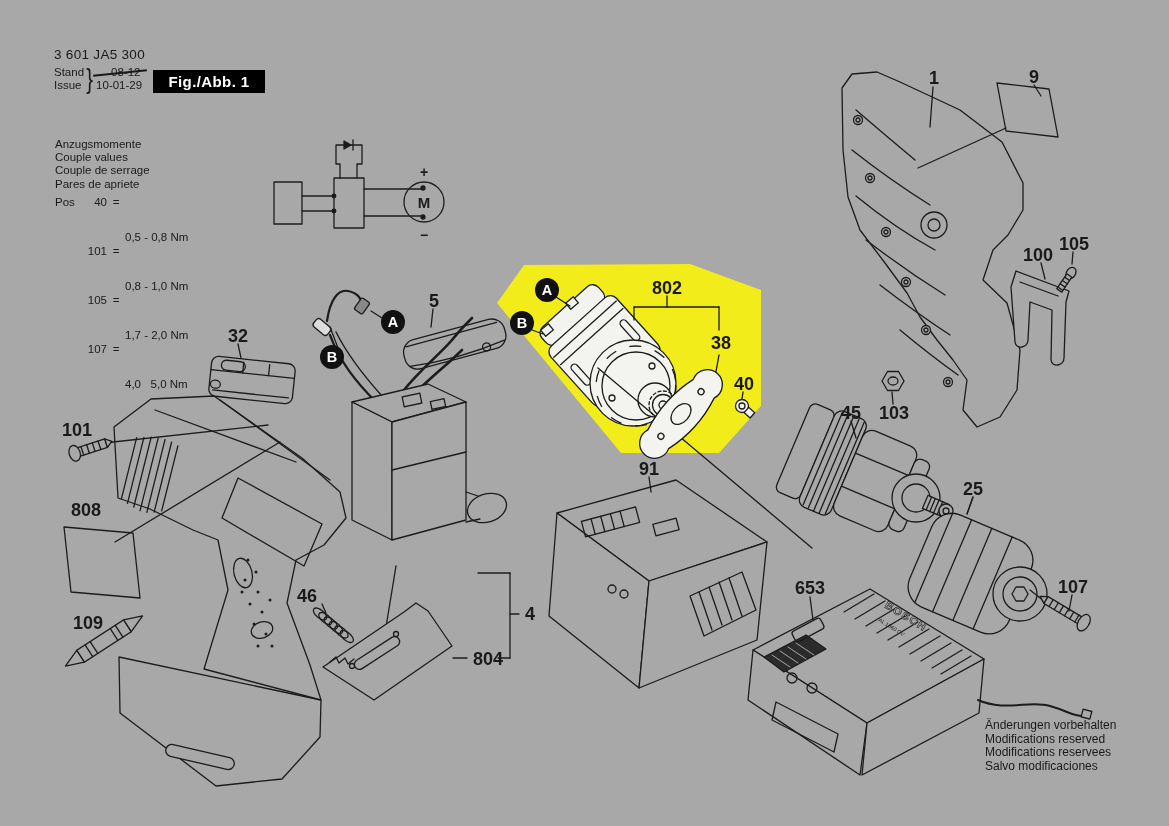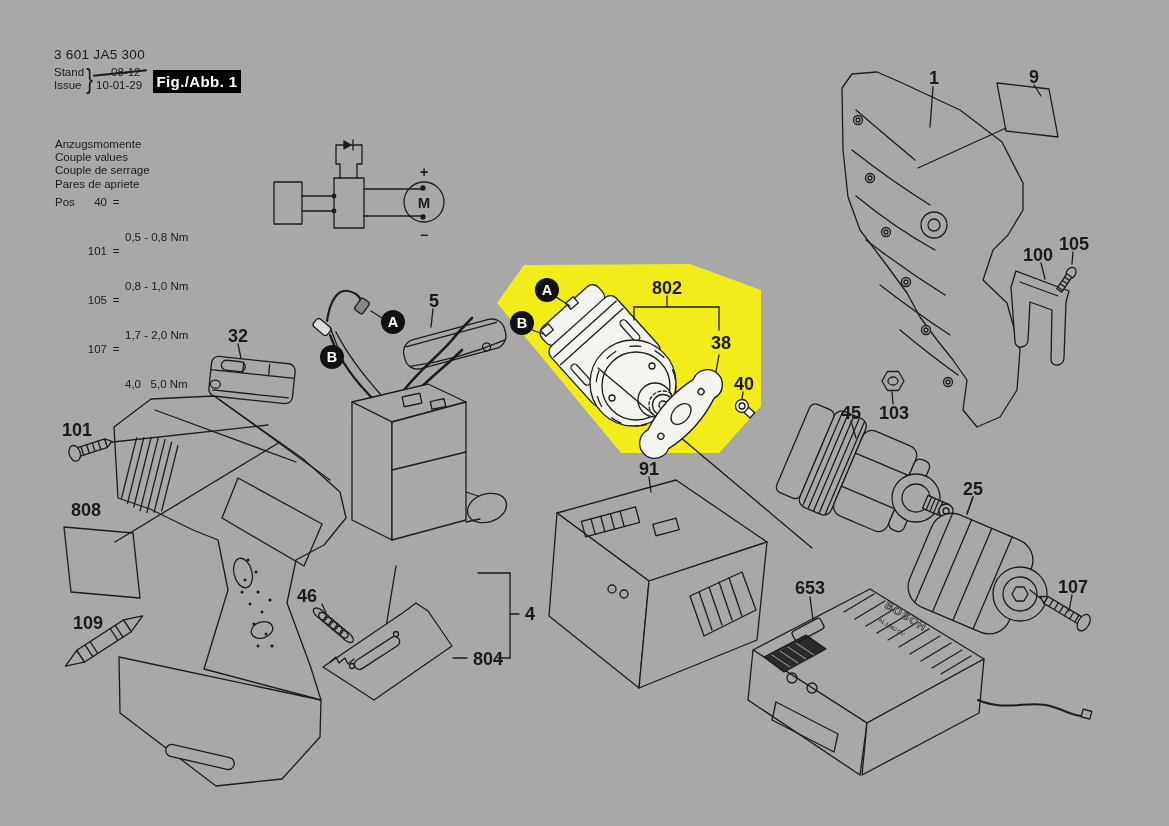--- a/index.html
+++ b/index.html
@@ -12,21 +12,21 @@
   .abs{position:absolute;}
   
   .part-number{left:54px;top:47px;font-size:13.5px;letter-spacing:.3px;}
   .stand-issue{left:54px;top:66px;font-size:11.5px;line-height:13px;display:flex;align-items:center;}
   .si-words span{display:block;}
   .si-brace{font-size:27px;font-weight:400;margin:0 2px 0 1px;transform:scaleX(.75);}
   .si-dates span{display:block;}
   .strike{position:relative;display:inline-block;padding-left:15px;}
   .strike::after{content:"";position:absolute;left:-3px;right:-5px;top:45%;
     border-top:2px solid #1a1a1a;transform:rotate(-6deg);}
-  .fig-box{left:153px;top:70px;width:88px;height:23px;background:#000;color:#fff;
+  .fig-box{left:153px;top:70px;width:112px;height:23px;background:#000;color:#fff;
     display:flex;align-items:center;justify-content:center;
     font-weight:bold;font-size:15px;letter-spacing:.4px;}
   
   .torque{left:55px;top:138px;font-size:11.5px;line-height:13.2px;}
   .torque-rows{margin-top:4px;display:grid;grid-template-columns:26px 26px 18px auto;
     line-height:14.2px;}
   .torque-rows .num{text-align:right;}
   .torque-rows .eq{text-align:center;}
   .torque-rows .val{white-space:pre;margin-top:35px;}
   
@@ -518,14 +518,20 @@
 <div class="callout" style="left:88px;top:623px">109</div>
 <div class="callout" style="left:307px;top:596px">46</div>
 <div class="callout" style="left:488px;top:659px">804</div>
 <div class="callout" style="left:530px;top:614px">4</div>
 
 <div class="ref-circle" style="left:547px;top:290px">A</div>
 <div class="ref-circle" style="left:522px;top:323px">B</div>
 <div class="ref-circle" style="left:393px;top:322px">A</div>
 <div class="ref-circle" style="left:332px;top:357px">B</div>
 
-
+<div class="abs footer">
+  <div>Änderungen vorbehalten</div>
+  <div>Modifications reserved</div>
+  <div>Modifications reservees</div>
+  <div>Salvo modificaciones</div>
 </div>
 
+</div>
+
 </body></html>

